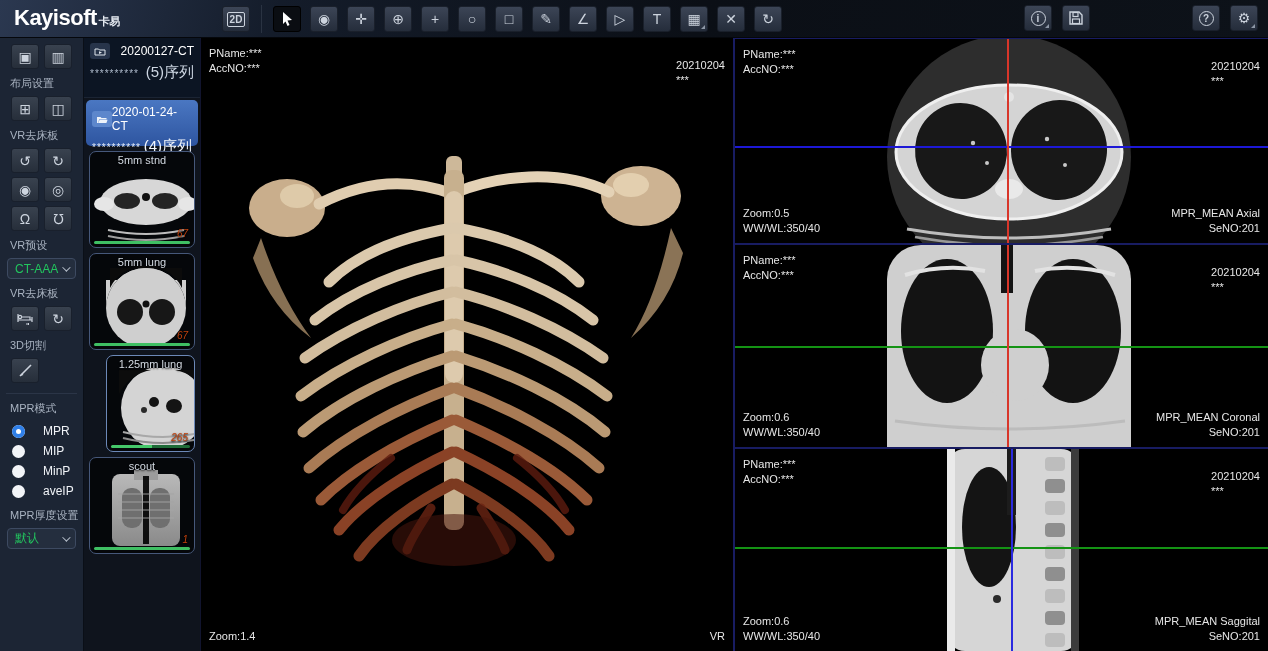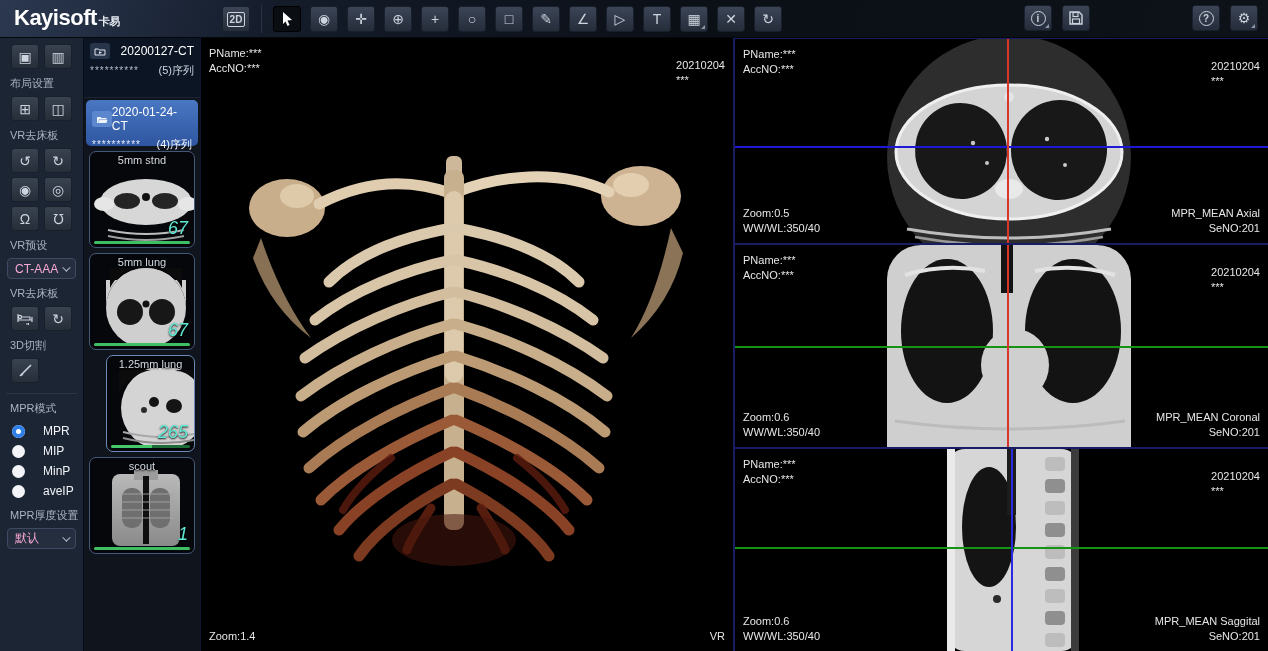--- a/index.html
+++ b/index.html
@@ -33,21 +33,21 @@
   
   .sidebar { position:absolute; top:38px; left:0; width:84px; height:613px;
     background:#1c2534; border-right:1px solid #0a0f17; padding-top:6px; }
   .sb-row { display:flex; justify-content:space-between; padding:0 11px; margin-bottom:4px; }
   .sbtn { width:28px; height:25px; border:1px solid #19202c; border-radius:3px;
     background:linear-gradient(180deg,#39424f,#262e3a); color:#cdd4de; font-size:14px;
     display:flex; align-items:center; justify-content:center; cursor:pointer; }
   .sb-label { font-size:11px; color:#a9b3c1; margin:7px 0 5px 10px; }
   .dd { margin:0 7px 2px 7px; height:21px; background:#242e3e; border:1px solid #3d4a61;
     border-radius:4px; display:flex; align-items:center; justify-content:space-between;
-    padding:0 7px; font-size:12px; color:#f9a8d4; cursor:pointer; }
+    padding:0 7px; font-size:12px; color:#22c55e; cursor:pointer; }
   .chev { width:6px; height:6px; border-right:1.5px solid #b7c0cc; border-bottom:1.5px solid #b7c0cc;
     transform:rotate(45deg) translateY(-2px); }
   .sb-divider { height:1px; background:#2b3547; margin:10px 6px 2px 6px; }
   .radio-row { display:flex; align-items:center; gap:18px; padding:3px 0 3px 12px; cursor:pointer; }
   .radio { width:13px; height:13px; border-radius:50%; background:#f2f4f7; }
   .radio.selected { background:#fff; box-shadow:inset 0 0 0 4px #2f7fe8; }
   .radio-label { font-size:12px; color:#f0f3f7; }
 
   
   .series { position:absolute; top:38px; left:84px; width:116px; height:613px;
@@ -57,31 +57,31 @@
   .study.selected { background:linear-gradient(180deg,#4a77c2,#2e55a0); border-radius:5px;
     margin:2px 2px 0 2px; border-bottom:none; height:46px; }
   .study-r1 { display:flex; align-items:center; justify-content:space-between; }
   .study-ficon { width:20px; height:16px; border-radius:3px; background:#27344a;
     display:flex; align-items:center; justify-content:center; }
   .study.selected .study-ficon { background:#5d87cc; }
   .study-date { font-size:12px; color:#fff; }
   .study-r2 { display:flex; align-items:baseline; justify-content:space-between; margin-top:4px; }
   .study-stars { font-size:10px; color:#aebacb; letter-spacing:1px; }
   .study.selected .study-stars { color:#e3ecfa; }
-  .study-series { font-size:11px; color:#cdd6e2; }
+  .study-series { font-size:15px; color:#cdd6e2; }
   .study.selected .study-series { color:#f2f6fc; }
 
   .thumb-list { padding:5px 5px 0 5px; }
   .thumb { position:relative; height:97px; margin-bottom:5px; border:1px solid #46587a;
     border-radius:7px; background:#05070a; overflow:hidden; cursor:pointer; }
   .thumb.selected { border-color:#6c89b8;margin-left:17px; }
   .thumb-label { position:absolute; top:2px; left:0; right:0; text-align:center;
     font-size:11px; color:#d3dae3; text-shadow:0 1px 2px #000; }
-  .thumb-count { position:absolute; right:6px; bottom:8px; font-size:18px; font-style:italic;
-    color:#5eead4; text-shadow:0 1px 2px #000; }
+  .thumb-count { position:absolute; right:6px; bottom:8px; font-size:10px; font-style:italic;
+    color:#c2410c; text-shadow:0 1px 2px #000; }
   .thumb-progress { position:absolute; left:4px; right:4px; bottom:3px; height:3px;
     border-radius:2px; background:#3fbf63; }
   .thumb-progress.partial { background:linear-gradient(90deg,#45c86a 0 52%,#1f6b38 52% 100%); }
   .thumb svg { position:absolute; top:12px; left:4px; }
 
   
   .vr-view { position:absolute; top:38px; left:200px; width:533px; height:613px;
     background:#000; border-left:1px solid #11142e; overflow:hidden; }
   .right-col { position:absolute; top:38px; left:733px; width:535px; height:613px; }
   .panel { position:relative; width:535px; background:#000; overflow:hidden;

